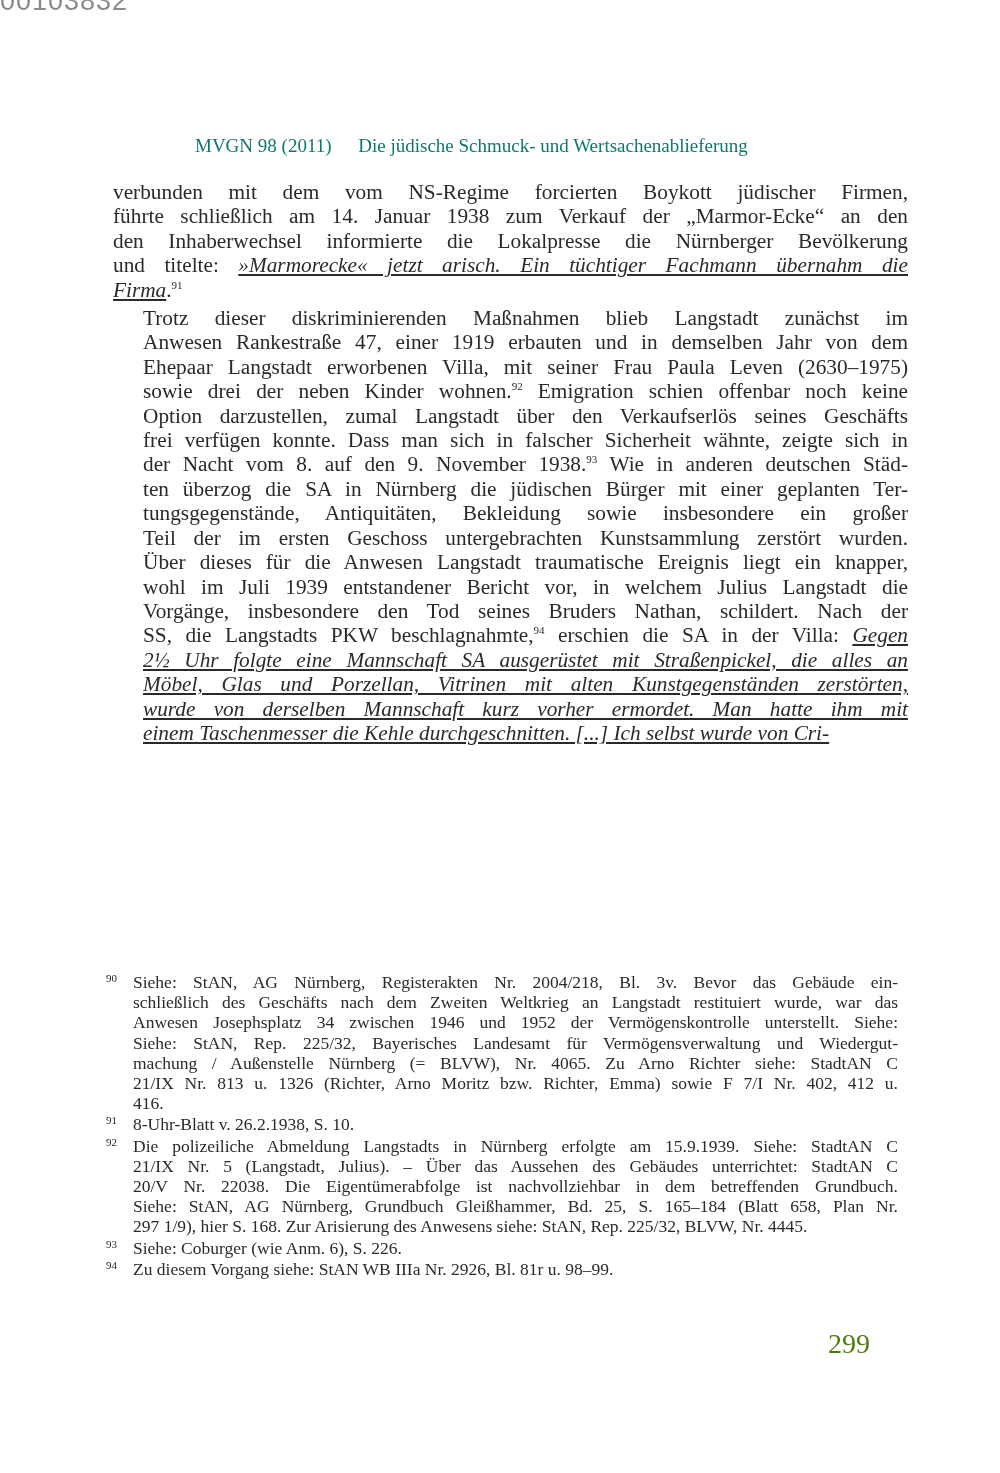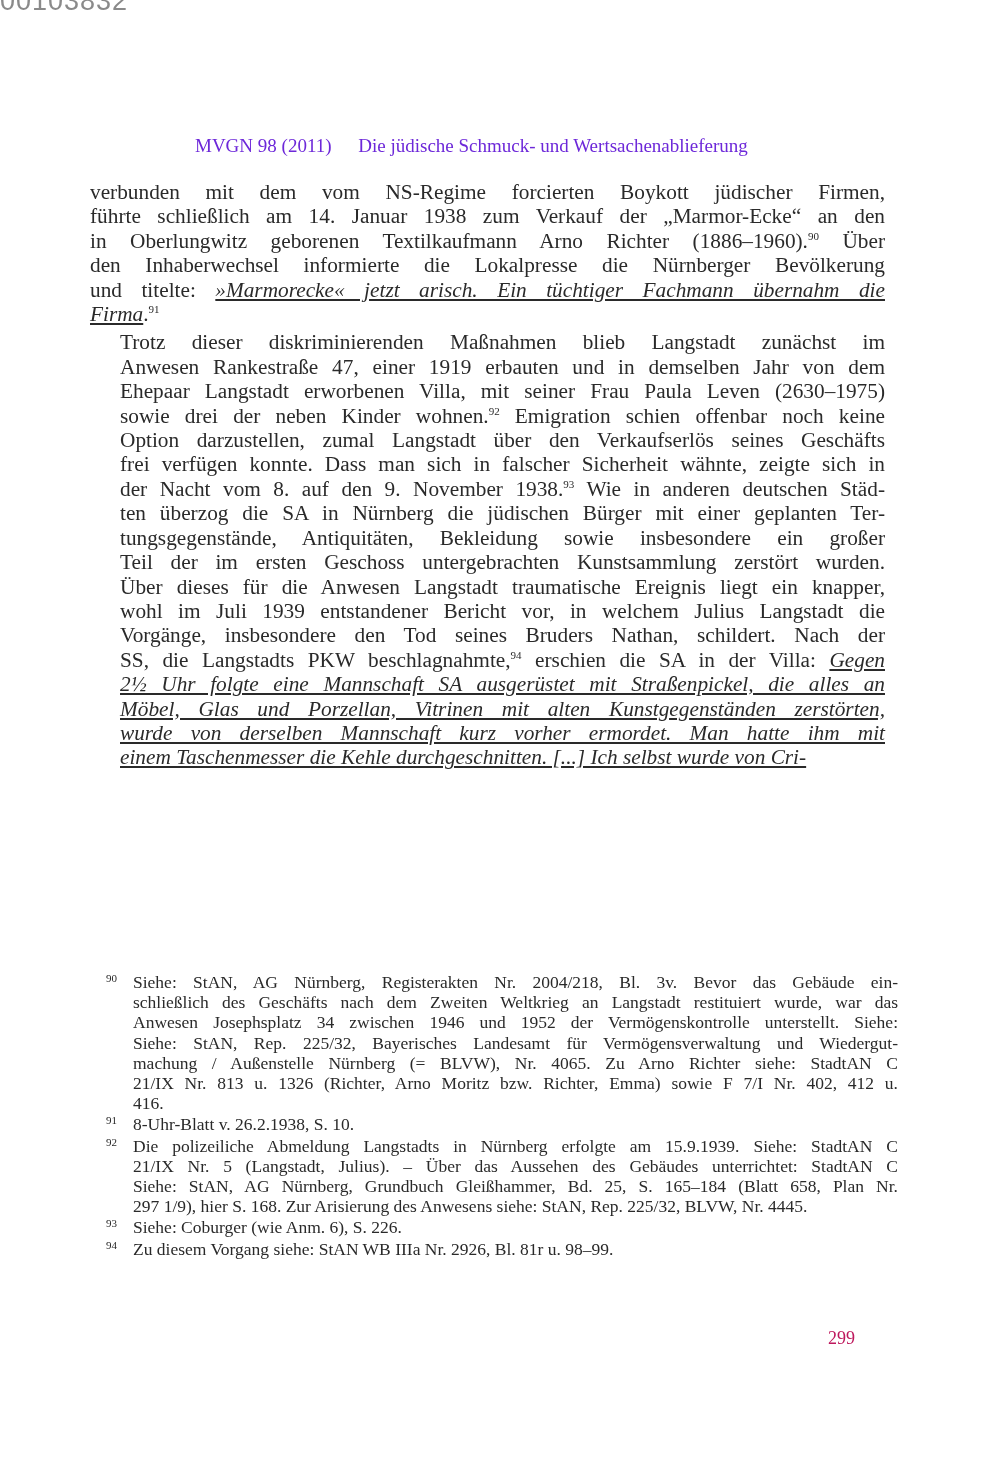--- a/index.html
+++ b/index.html
@@ -1,48 +1,47 @@
 <!DOCTYPE html>
 <html><head>
 <meta charset="utf-8">
 <style>
   html, body { margin: 0; padding: 0; background: #ffffff; }
   body { width: 1000px; height: 1473px; position: relative; overflow: hidden; color: #2a2a2a; }
   .scan-id { position: absolute; left: 0; top: -14px; font-family: "Liberation Sans", sans-serif; font-size: 27px; color: #8a8a8a; letter-spacing: 1px; }
-  .running-head { position: absolute; left: 195px; top: 135px; font-family: "Liberation Serif", serif; font-size: 19px; color: #6d28d9; white-space: nowrap; }
+  .running-head { position: absolute; left: 195px; top: 135px; font-family: "Liberation Serif", serif; font-size: 19px; color: #0f766e; white-space: nowrap; }
   .running-head .journal { margin-right: 22px; }
-  .body-text { position: absolute; left: 90px; top: 180px; width: 795px; font-family: "Liberation Serif", serif; font-size: 21.3px; line-height: 24.4px; text-align: justify; color: #2a2a2a; }
+  .body-text { position: absolute; left: 113px; top: 180px; width: 795px; font-family: "Liberation Serif", serif; font-size: 21.3px; line-height: 24.4px; text-align: justify; color: #2a2a2a; }
   .body-text p { margin: 0; }
   .body-text p.indent { text-indent: 30px; margin-top: 4px; }
   .body-text .line { display: block; text-align: justify; text-align-last: justify; white-space: nowrap; }
   .body-text .line.last { text-align-last: left; }
   sup { font-size: 11px; line-height: 0; vertical-align: 8px; }
   em { font-style: italic; text-decoration: underline; }
   .footnotes { position: absolute; left: 103px; top: 972px; width: 795px; font-family: "Liberation Serif", serif; font-size: 17.5px; line-height: 20.2px; color: #2a2a2a; }
   .fn { position: relative; padding-left: 30px; margin-bottom: 1px; }
   .fn-num { position: absolute; left: 3px; top: -4px; font-size: 11px; }
   .fn-line { display: block; white-space: nowrap; text-align: justify; text-align-last: justify; }
   .fn-line.last { text-align-last: left; }
-  .page-number { position: absolute; left: 828px; top: 1328px; font-family: "Liberation Serif", serif; font-size: 18px; color: #be185d; }
+  .page-number { position: absolute; left: 828px; top: 1328px; font-family: "Liberation Serif", serif; font-size: 28px; color: #4d7c0f; }
 </style>
 </head>
 <body>
 
 <div class="scan-id">00103832</div>
 
 <div class="running-head">
   <span class="journal">MVGN 98 (2011)</span>
   <span class="title">Die jüdische Schmuck- und Wertsachenablieferung</span>
 </div>
 
 <div class="body-text">
   <p id="para1">
       <span class="line"><span>verbunden mit dem vom NS-Regime forcierten Boykott jüdischer Firmen,</span></span>
       <span class="line"><span>führte schließlich am 14. Januar 1938 zum Verkauf der „Marmor-Ecke“ an den</span></span>
-      <span class="line"><span>in Oberlungwitz geborenen Textilkaufmann Arno Richter (1886–1960).</span><sup>90</sup><span> Über</span></span>
       <span class="line"><span>den Inhaberwechsel informierte die Lokalpresse die Nürnberger Bevölkerung</span></span>
       <span class="line"><span>und titelte: </span><em>»Marmorecke« jetzt arisch. Ein tüchtiger Fachmann übernahm die</em></span>
       <span class="line last"><em>Firma</em><span>.</span><sup>91</sup></span>
     </p>
   <p id="para2" class="indent">
       <span class="line"><span>Trotz dieser diskriminierenden Maßnahmen blieb Langstadt zunächst im</span></span>
       <span class="line"><span>Anwesen Rankestraße 47, einer 1919 erbauten und in demselben Jahr von dem</span></span>
       <span class="line"><span>Ehepaar Langstadt erworbenen Villa, mit seiner Frau Paula Leven (2630–1975)</span></span>
       <span class="line"><span>sowie drei der neben Kinder wohnen.</span><sup>92</sup><span> Emigration schien offenbar noch keine</span></span>
       <span class="line"><span>Option darzustellen, zumal Langstadt über den Verkaufserlös seines Geschäfts</span></span>
@@ -74,20 +73,21 @@
       <span class="fn-line last">416.</span>
     </div>
     <div class="fn">
       <span class="fn-num">91</span>
       <span class="fn-line last">8-Uhr-Blatt v. 26.2.1938, S. 10.</span>
     </div>
     <div class="fn">
       <span class="fn-num">92</span>
       <span class="fn-line">Die polizeiliche Abmeldung Langstadts in Nürnberg erfolgte am 15.9.1939. Siehe: StadtAN C</span>
       <span class="fn-line">21/IX Nr. 5 (Langstadt, Julius). – Über das Aussehen des Gebäudes unterrichtet: StadtAN C</span>
+      <span class="fn-line">20/V Nr. 22038. Die Eigentümerabfolge ist nachvollziehbar in dem betreffenden Grundbuch.</span>
       <span class="fn-line">Siehe: StAN, AG Nürnberg, Grundbuch Gleißhammer, Bd. 25, S. 165–184 (Blatt 658, Plan Nr.</span>
       <span class="fn-line last">297 1/9), hier S. 168. Zur Arisierung des Anwesens siehe: StAN, Rep. 225/32, BLVW, Nr. 4445.</span>
     </div>
     <div class="fn">
       <span class="fn-num">93</span>
       <span class="fn-line last">Siehe: Coburger (wie Anm. 6), S. 226.</span>
     </div>
     <div class="fn">
       <span class="fn-num">94</span>
       <span class="fn-line last">Zu diesem Vorgang siehe: StAN WB IIIa Nr. 2926, Bl. 81r u. 98–99.</span>

